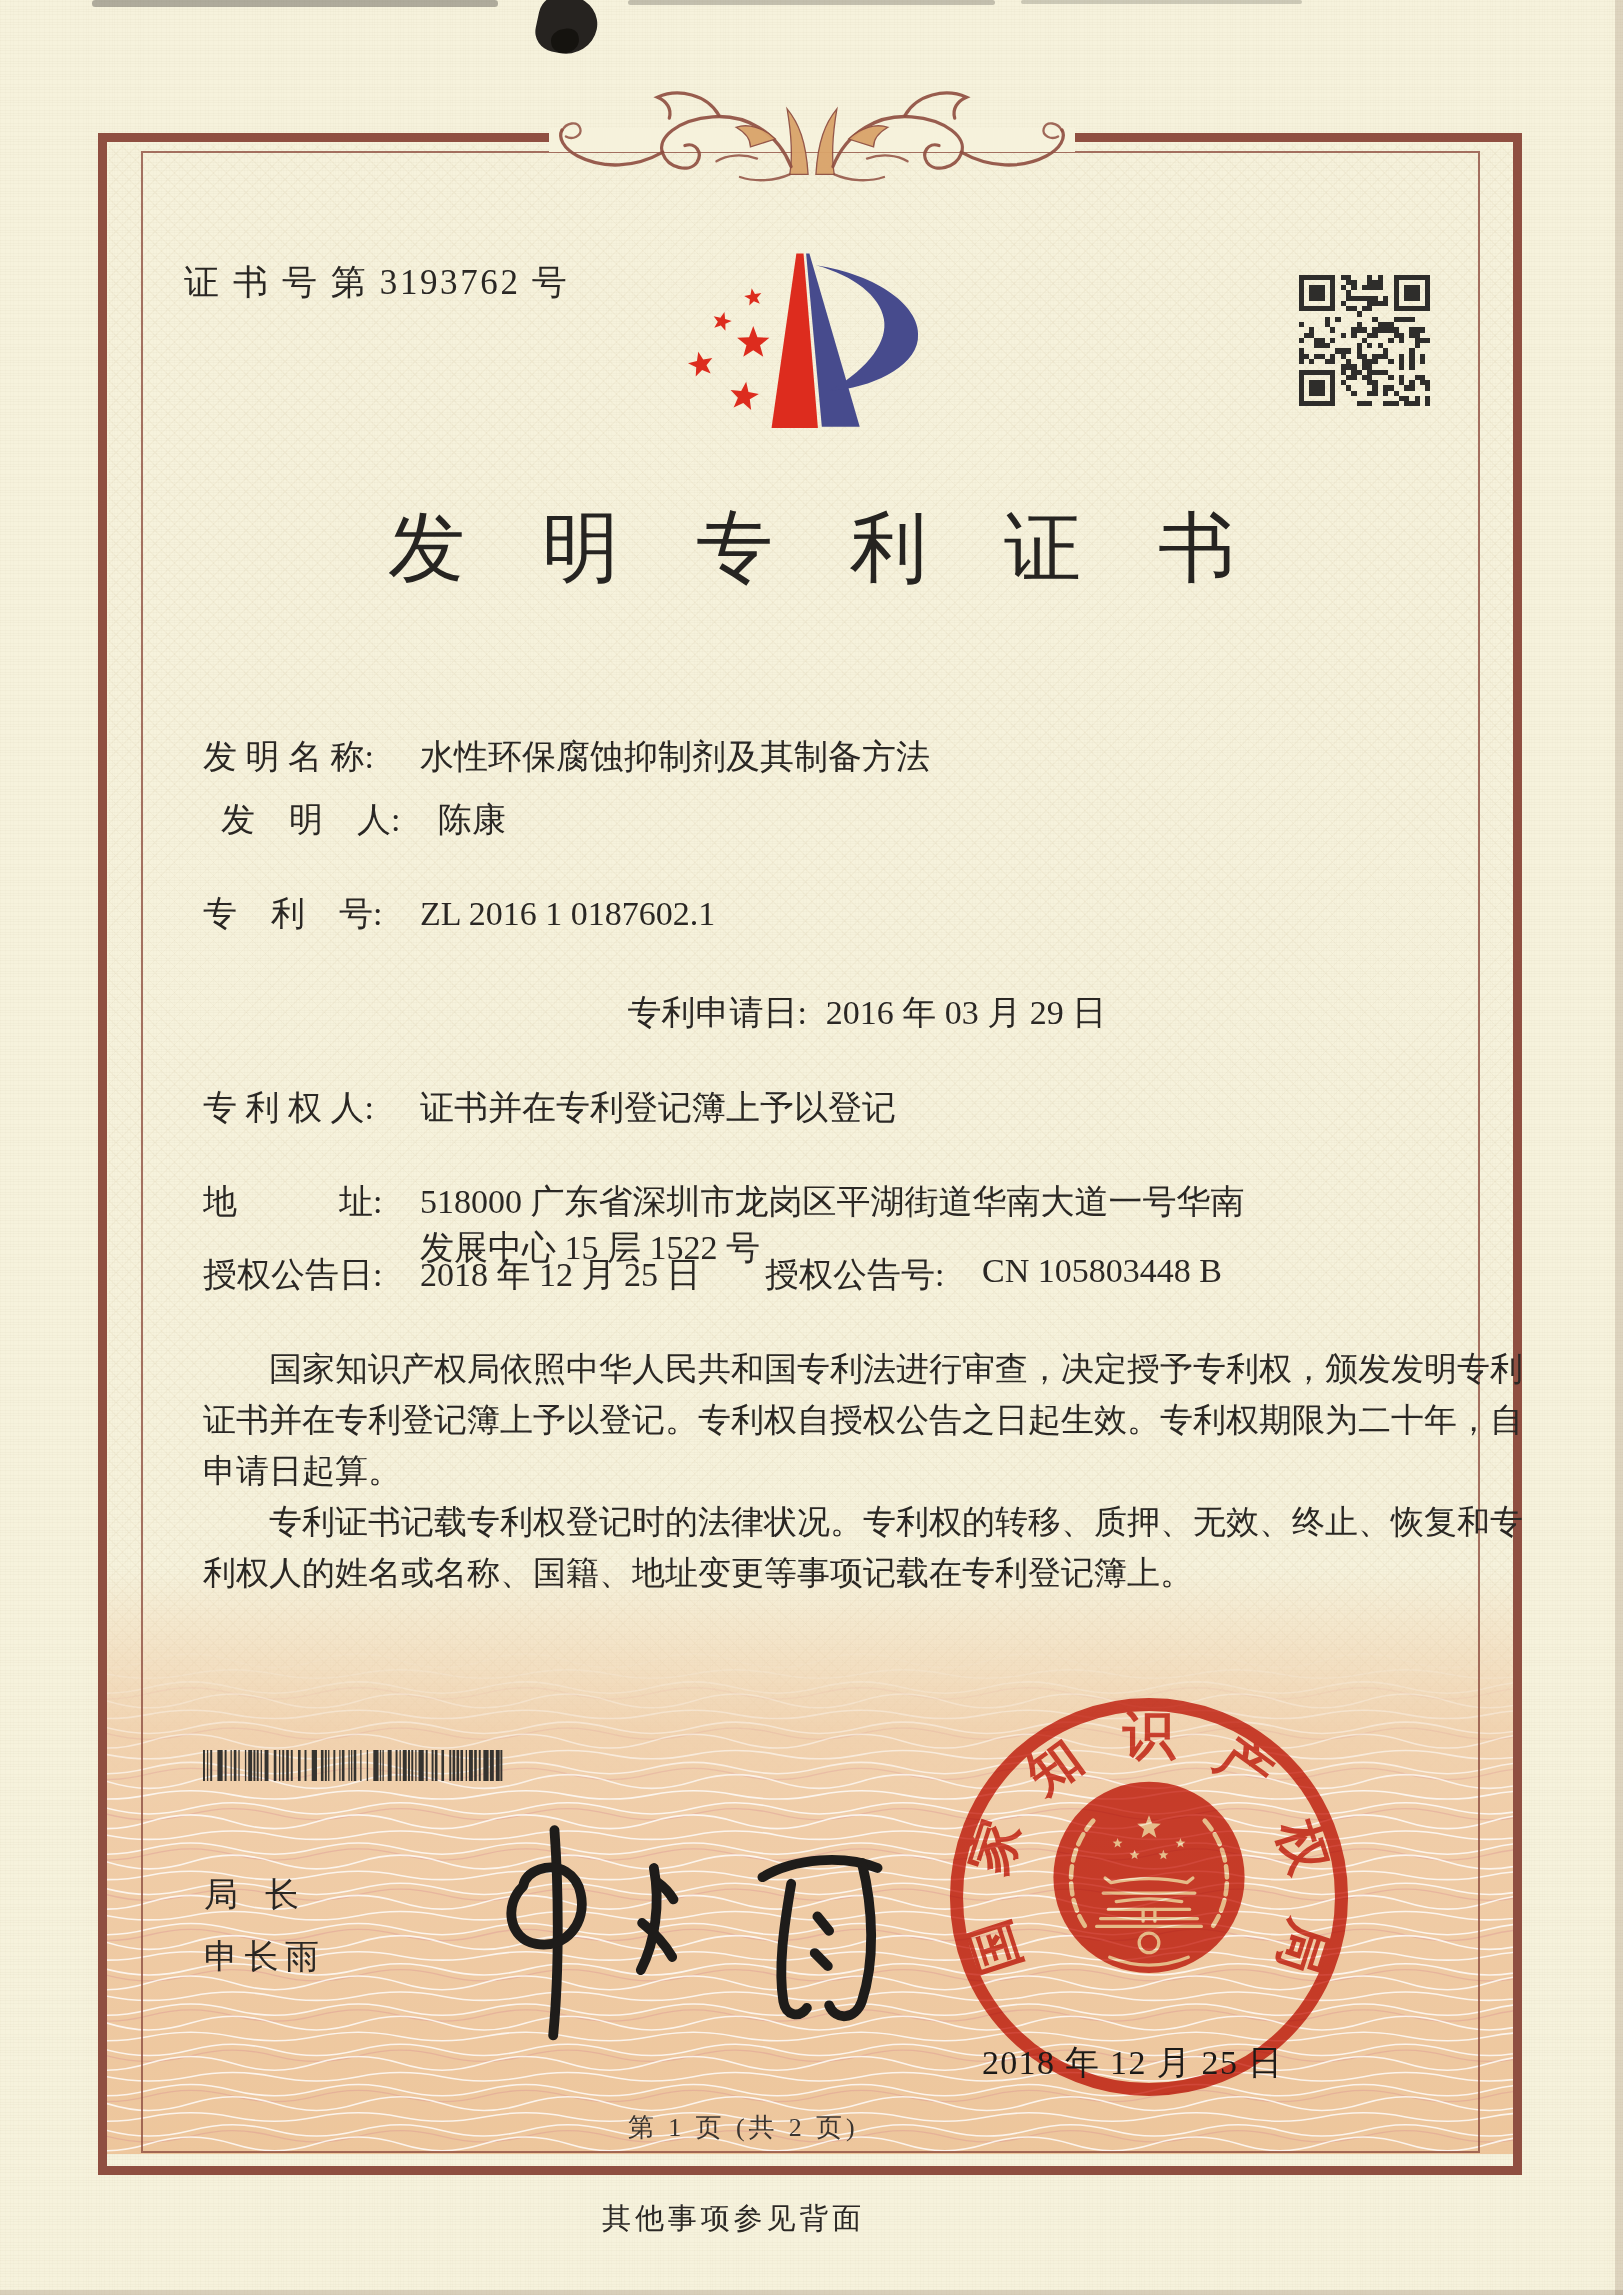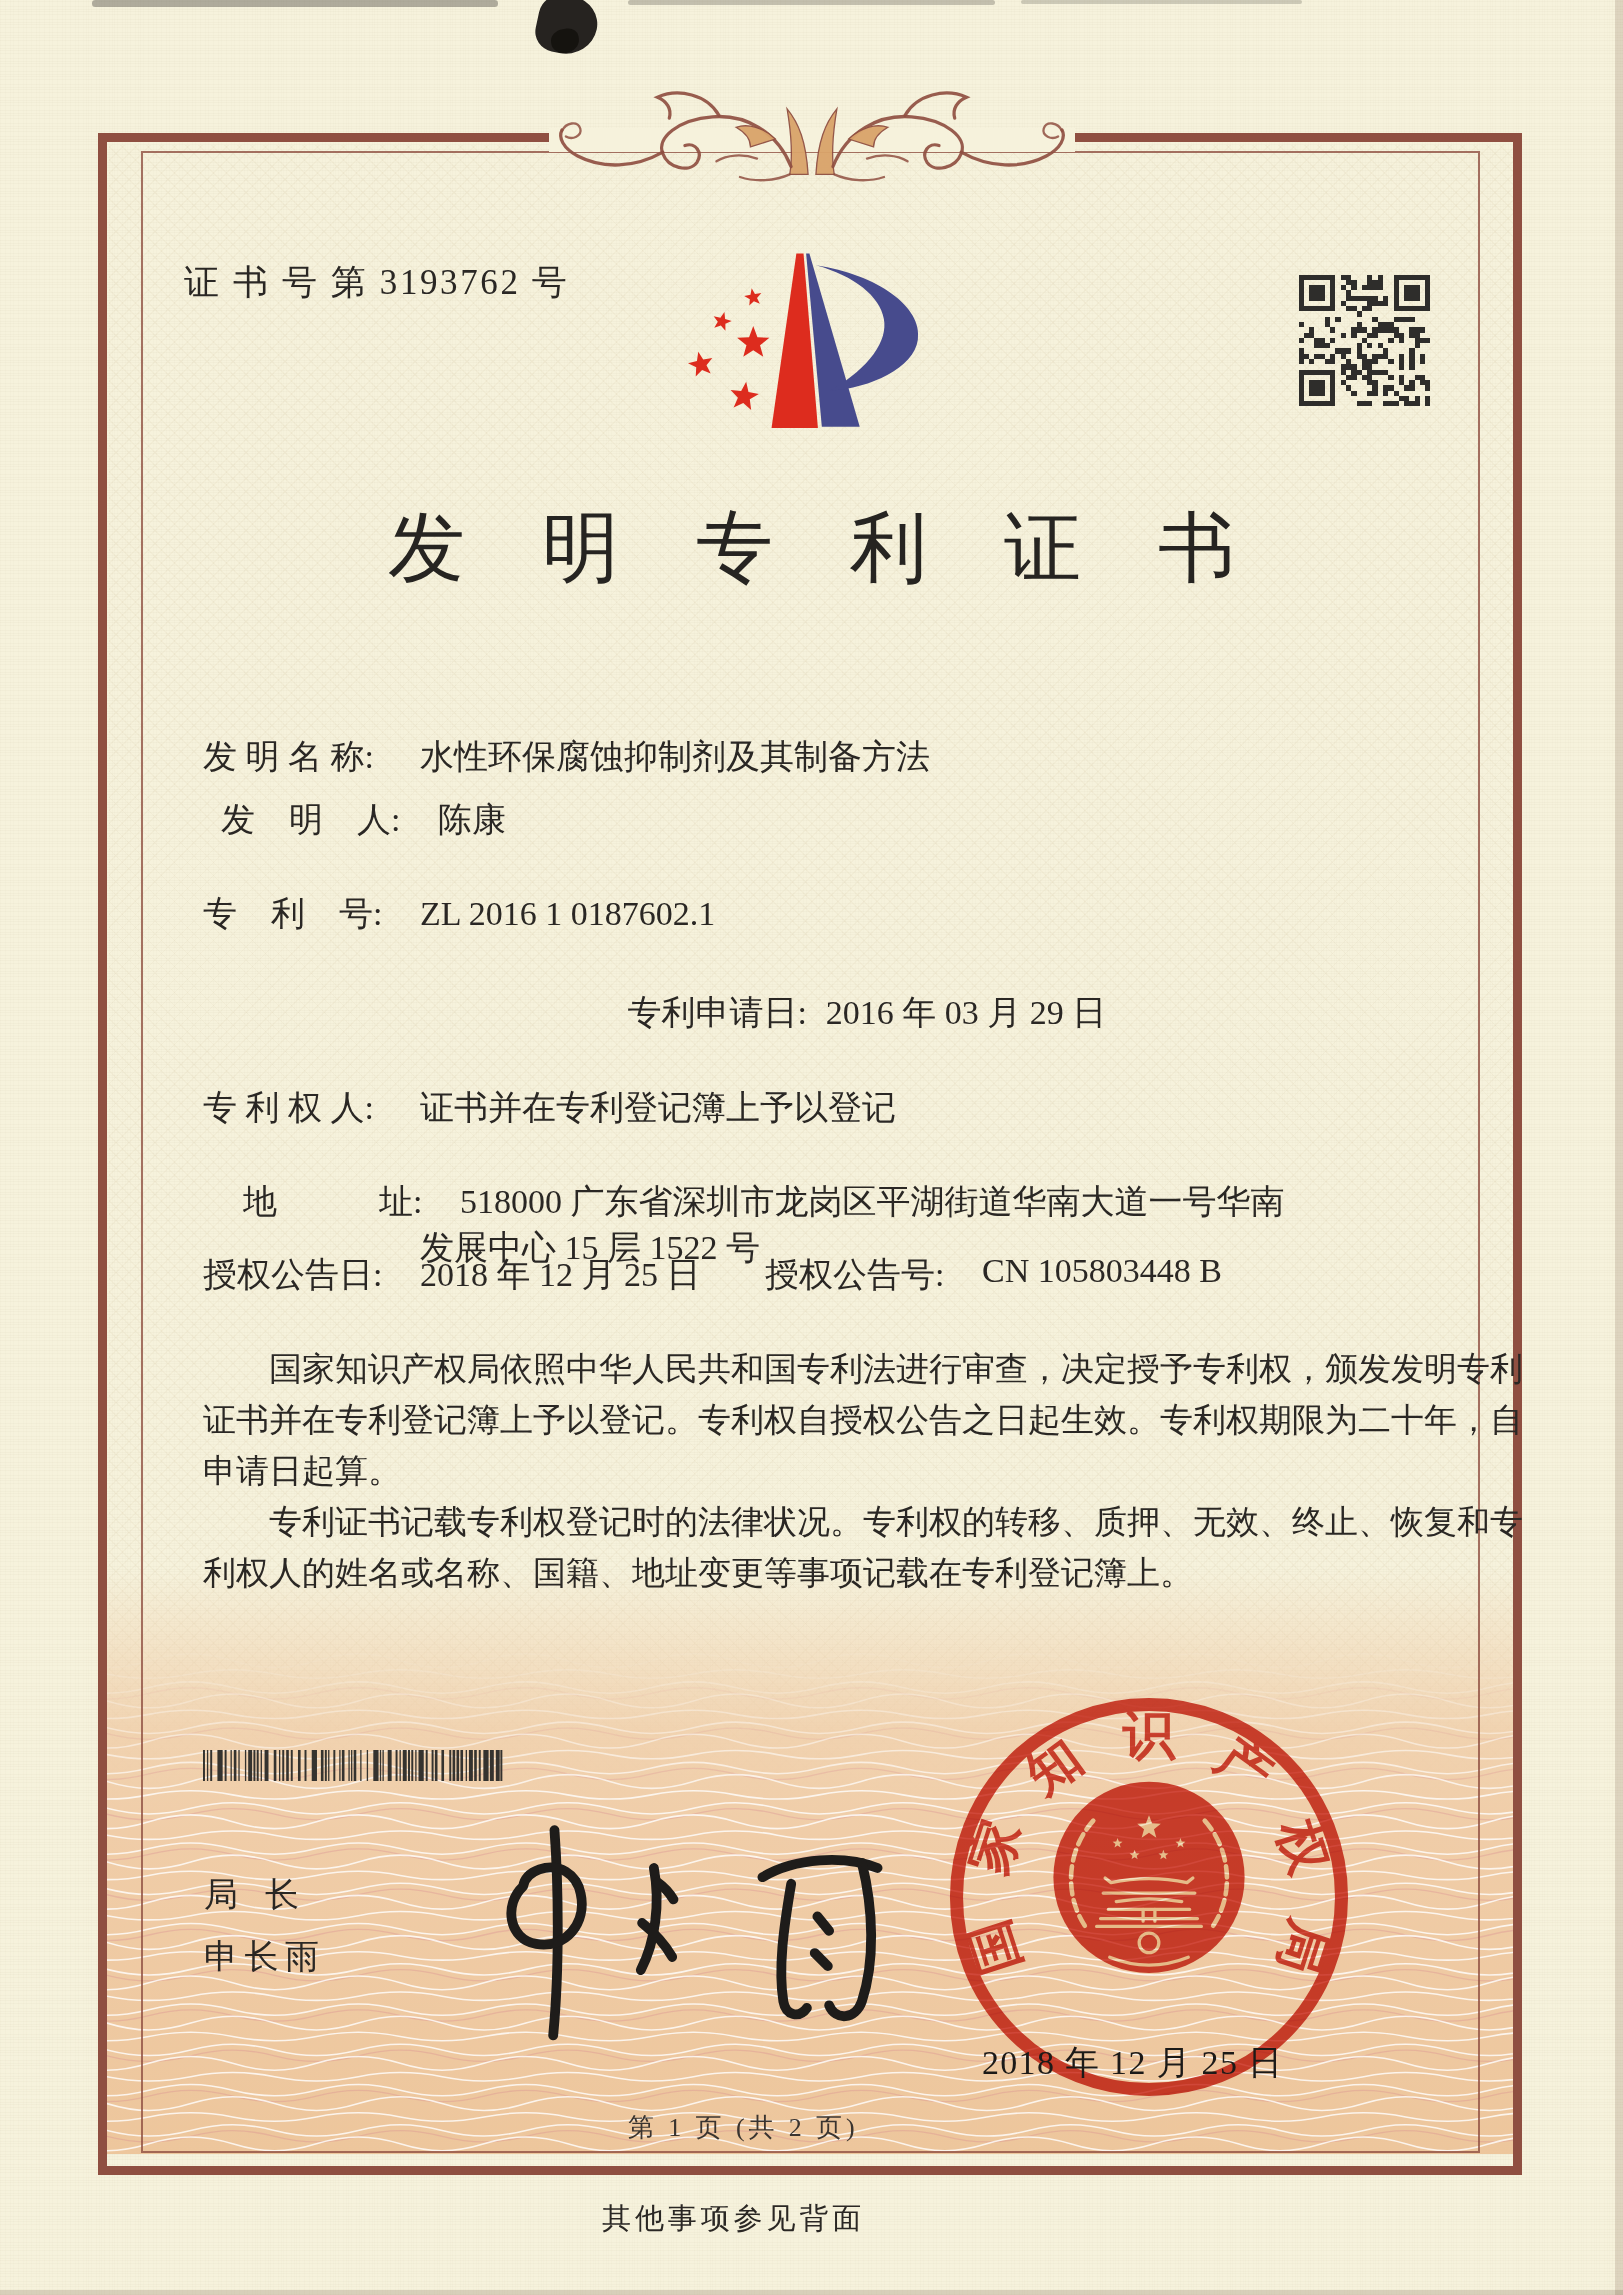--- a/index.html
+++ b/index.html
@@ -32,21 +32,21 @@
   #waves{left:107px;top:1570px;width:1406px;height:584px;}
   
   .cert-no{left:184px;top:259px;font-size:35px;letter-spacing:2.6px;white-space:nowrap;}
   #logo{left:668px;top:234px;width:275px;height:209px;}
   #qr{left:1288px;top:264px;width:153px;height:153px;}
   .title{left:0;top:497px;width:1623px;text-align:center;font-size:77px;color:#262421;white-space:nowrap;}
   
   .row{left:203px;width:1309px;height:42px;font-size:34px;white-space:nowrap;position:absolute;}
   .flabel{display:inline-block;min-width:217px;}
   .r1{top:694px;margin-top:40px;} .r2{top:797px;margin-left:18px;} .r3{top:891px;} .r4{top:990px;text-align:center;}
-  .r5{top:1085px;} .r6{top:1179px;margin-left:40px;} .r7{top:1252px;}
+  .r5{top:1085px;} .r6{top:1179px;} .r7{top:1252px;}
   .addr2{left:420px;top:1225px;font-size:34px;white-space:nowrap;}
   .g2l{position:absolute;left:562px;} .g2v{position:absolute;left:779px;}
   
   .paras{left:203px;top:1344px;width:1309px;font-size:33px;line-height:51px;}
   .paras div{white-space:nowrap;}
   
   #barcode{left:203px;top:1750px;width:300px;height:31px;}
   
   .director-label{left:204px;top:1872px;font-size:34px;letter-spacing:9.2px;}
   .director-name{left:204px;top:1934px;font-size:34px;letter-spacing:6.5px;}

